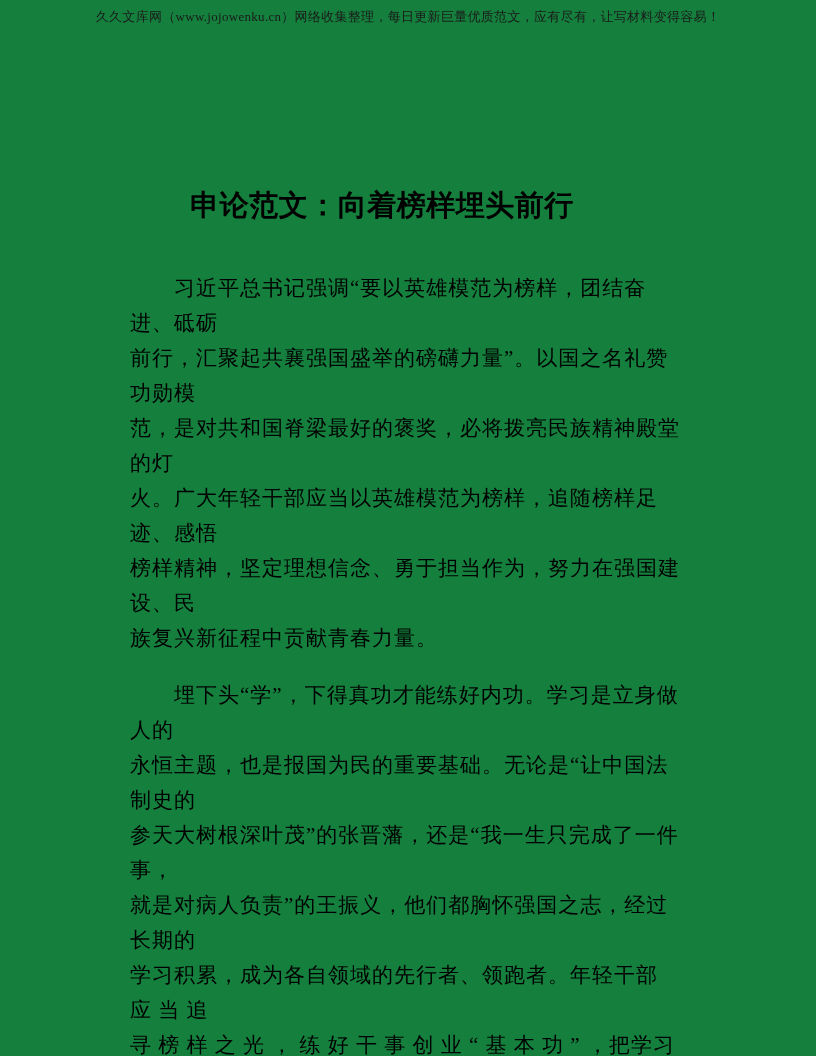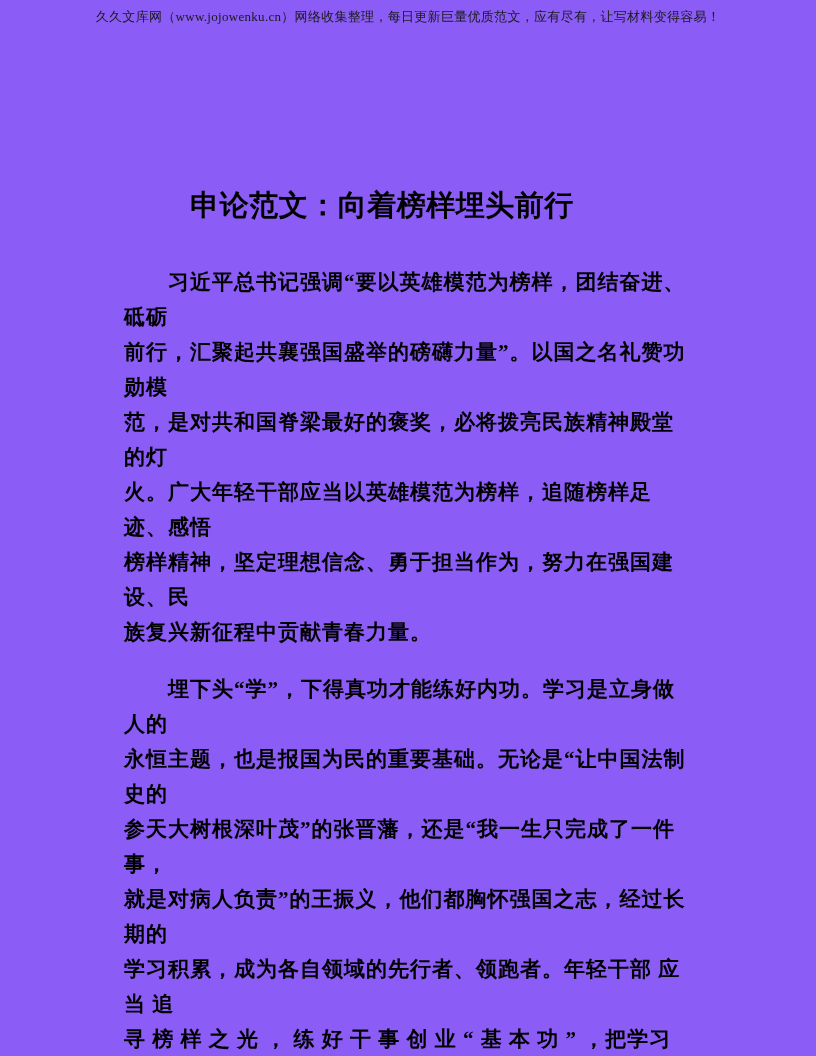--- a/index.html
+++ b/index.html
@@ -10,21 +10,21 @@
   body {
     width: 816px;
     height: 1056px;
     font-family: "Liberation Serif", serif;
     color: #000000;
   }
   .page {
     position: relative;
     width: 816px;
     height: 1056px;
-    background: #8b5cf6;
+    background: #15803d;
     overflow: hidden;
   }
   .header-note {
     position: absolute;
     top: 8px;
     left: 0;
     width: 816px;
     text-align: center;
     font-size: 13px;
     letter-spacing: 0.3px;
@@ -43,28 +43,27 @@
     letter-spacing: 0.5px;
     color: #000000;
   }
   .content {
     position: absolute;
     top: 253px;
     left: 112px;
     width: 592px;
   }
   .para {
-    margin: 12px;
+    margin: 18px;
     font-size: 21px;
     line-height: 35px;
     letter-spacing: 1px;
     white-space: pre-line;
     text-align: left;
     color: #000000;
-    font-weight: bold;
   }
   .para.gap-large { margin-bottom: 22px; }
   .para.gap-small { margin-bottom: 12px; }
 </style>
 </head>
 <body>
 
 <div class="page">
 
   <div class="header-note">久久文库网（www.jojowenku.cn）网络收集整理，每日更新巨量优质范文，应有尽有，让写材料变得容易！</div>

